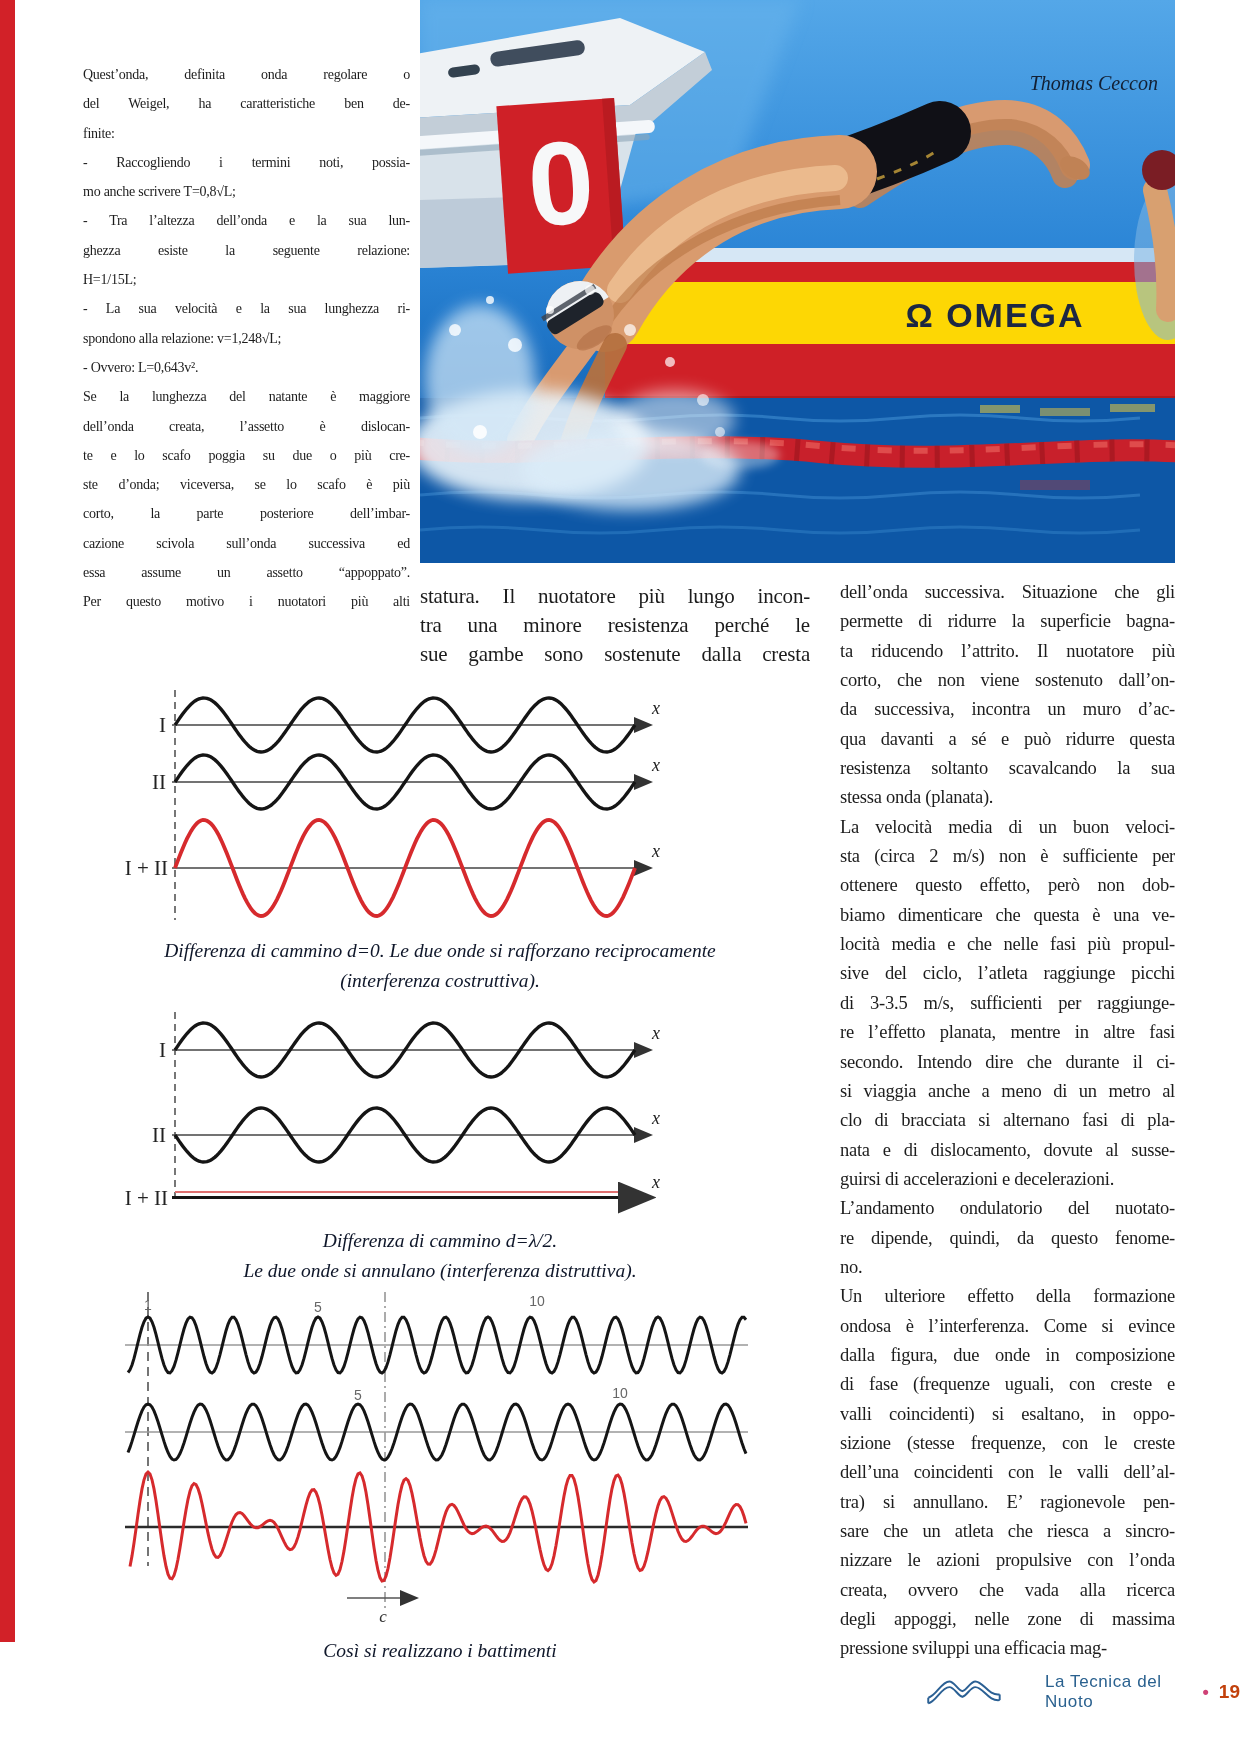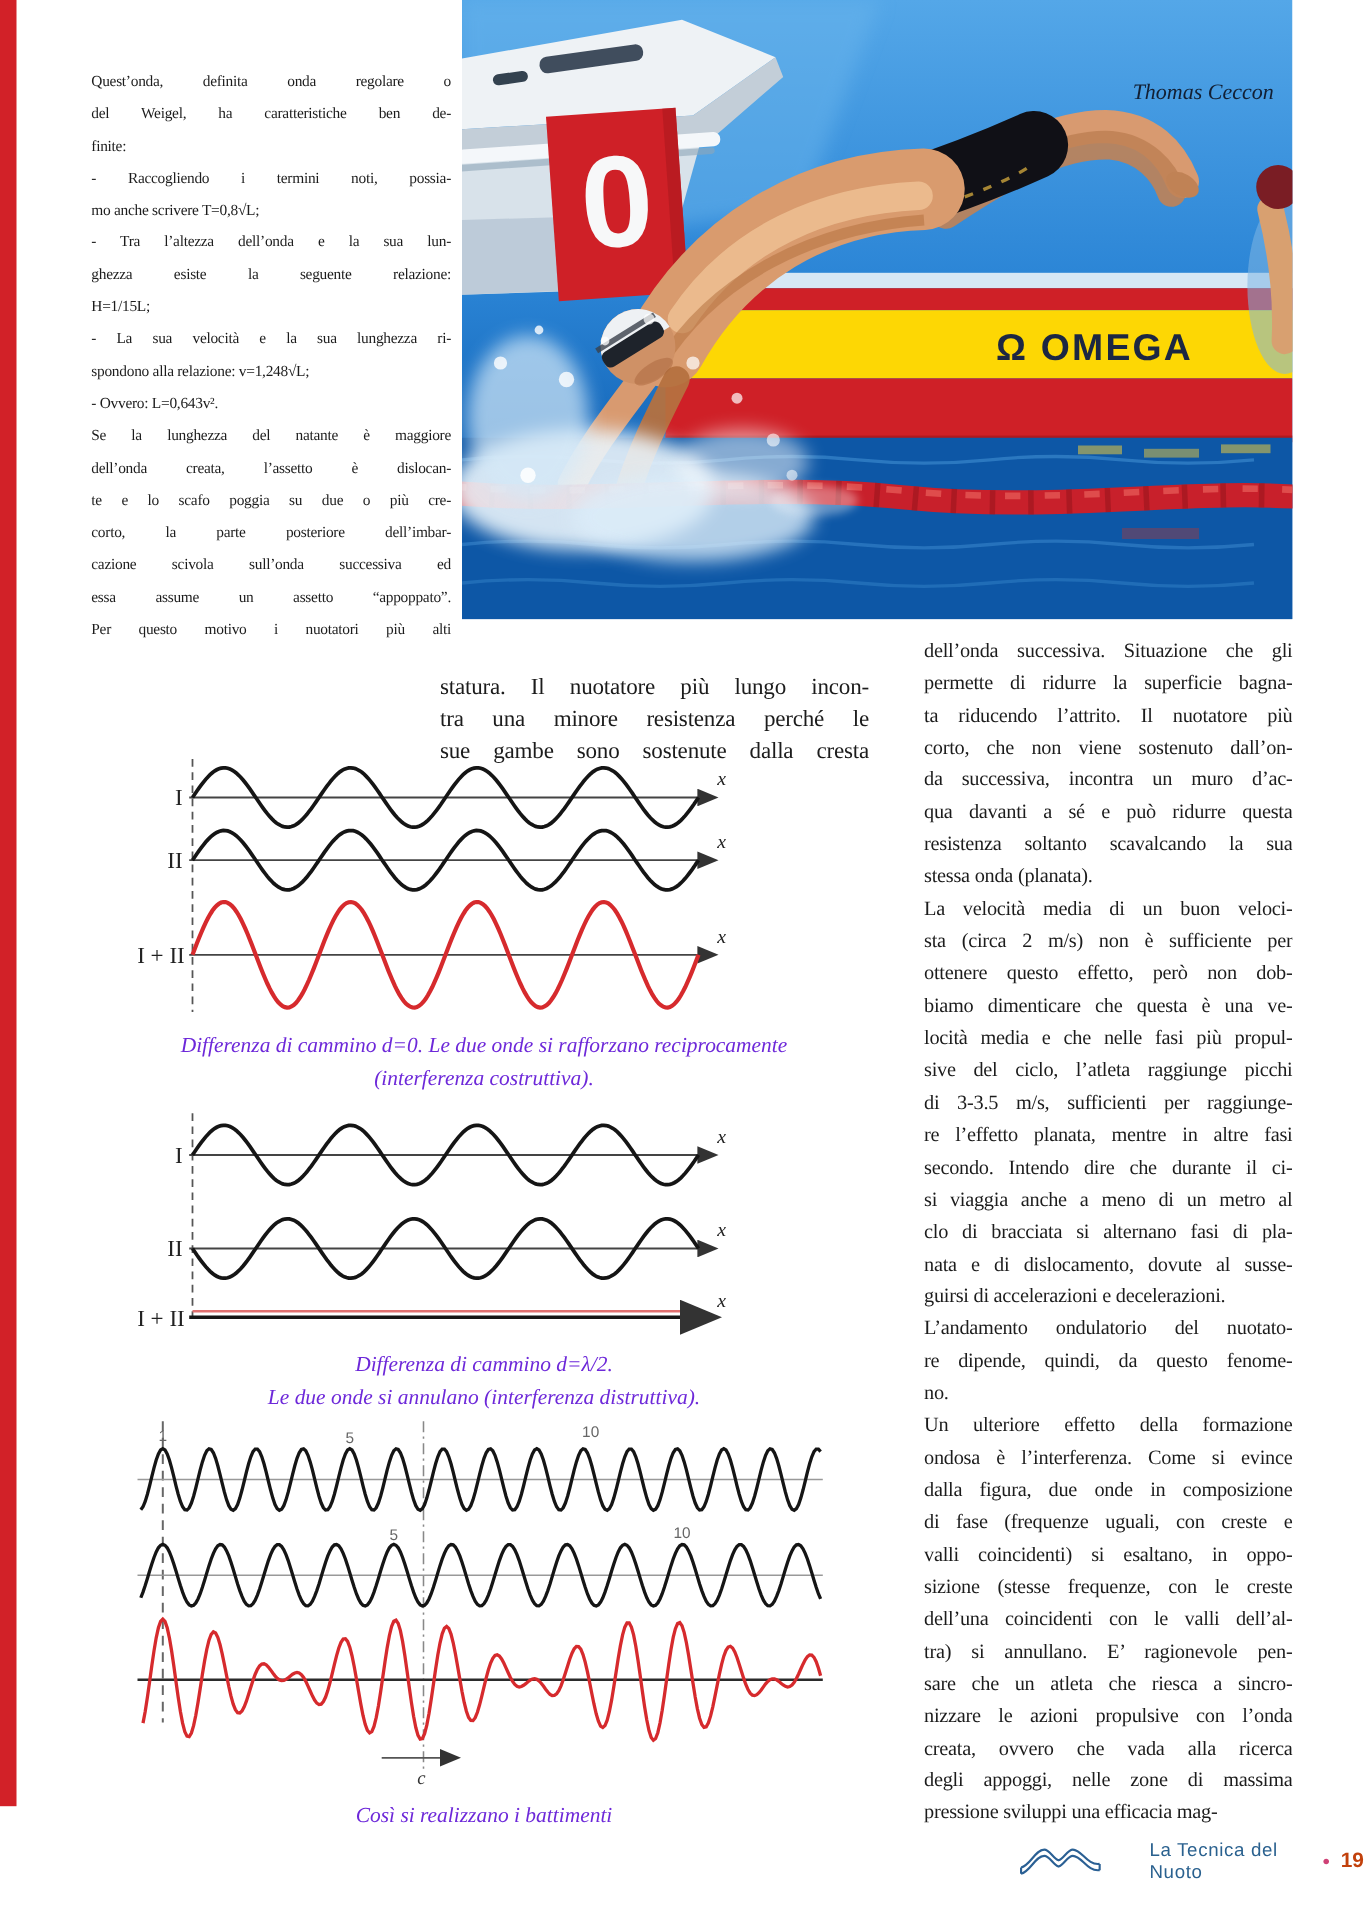--- a/index.html
+++ b/index.html
@@ -5,27 +5,27 @@
   html,body{margin:0;padding:0;background:#ffffff;}
   .page{position:relative;width:1240px;height:1754px;background:#ffffff;overflow:hidden;
         font-family:"Liberation Serif",serif;color:#1c1c1c;}
   .redbar{position:absolute;left:0;top:0;width:15px;height:1642px;background:#d22128;}
   .photo{position:absolute;left:420px;top:0;width:755px;height:563px;}
   .col{position:absolute;}
   .col .ln{text-align:justify;text-align-last:justify;overflow:hidden;white-space:normal;}
   .col .ln.line-end{text-align-last:left;}
   .col-left{left:83px;top:60px;width:327px;font-size:14px;letter-spacing:-0.25px;}
   .col-left .ln{height:29.3px;line-height:29.3px;}
-  .col-mid{left:400px;top:582px;width:390px;font-size:21px;letter-spacing:-0.2px;margin-top:28px;}
+  .col-mid{left:420px;top:582px;width:390px;font-size:21px;letter-spacing:-0.2px;}
   .col-mid .ln{height:29px;line-height:29px;}
   .col-right{left:840px;top:578px;width:335px;font-size:18.5px;letter-spacing:-0.25px;}
   .col-right .ln{height:29.35px;line-height:29.35px;}
   .figs{position:absolute;left:0;top:0;width:1240px;height:1754px;pointer-events:none;}
   .cap{position:absolute;left:100px;width:680px;text-align:center;
-       font-style:italic;font-size:19.5px;line-height:30px;color:#6d28d9;}
+       font-style:italic;font-size:19.5px;line-height:30px;color:#0f172a;}
   .footer{position:absolute;left:925px;top:1672px;display:flex;align-items:center;gap:10px;
           font-family:"Liberation Sans",sans-serif;}
   .footer .journal{color:#2a618f;font-size:17px;letter-spacing:0.6px;margin-left:32px;}
   .footer .dot{color:#cf4176;font-size:18px;font-weight:bold;}
   .footer .pagenum{color:#c2410c;font-size:19px;font-weight:bold;}
   .svgtext{font-family:"Liberation Serif",serif;}
 </style>
 </head>
 <body>
 
@@ -150,20 +150,21 @@
       <div class="ln line-end">mo anche scrivere T=0,8√L;</div>
       <div class="ln">- Tra l’altezza dell’onda e la sua lun-</div>
       <div class="ln">ghezza esiste la seguente relazione:</div>
       <div class="ln line-end">H=1/15L;</div>
       <div class="ln">- La sua velocità e la sua lunghezza ri-</div>
       <div class="ln line-end">spondono alla relazione: v=1,248√L;</div>
       <div class="ln line-end">- Ovvero: L=0,643v².</div>
       <div class="ln">Se la lunghezza del natante è maggiore</div>
       <div class="ln">dell’onda creata, l’assetto è dislocan-</div>
       <div class="ln">te e lo scafo poggia su due o più cre-</div>
+      <div class="ln">ste d’onda; viceversa, se lo scafo è più</div>
       <div class="ln">corto, la parte posteriore dell’imbar-</div>
       <div class="ln">cazione scivola sull’onda successiva ed</div>
       <div class="ln">essa assume un assetto “appoppato”.</div>
       <div class="ln">Per questo motivo i nuotatori più alti</div>
     </div>
   <div class="col col-mid">
       <div class="ln">statura. Il nuotatore più lungo incon-</div>
       <div class="ln">tra una minore resistenza perché le</div>
       <div class="ln">sue gambe sono sostenute dalla cresta</div>
     </div>

